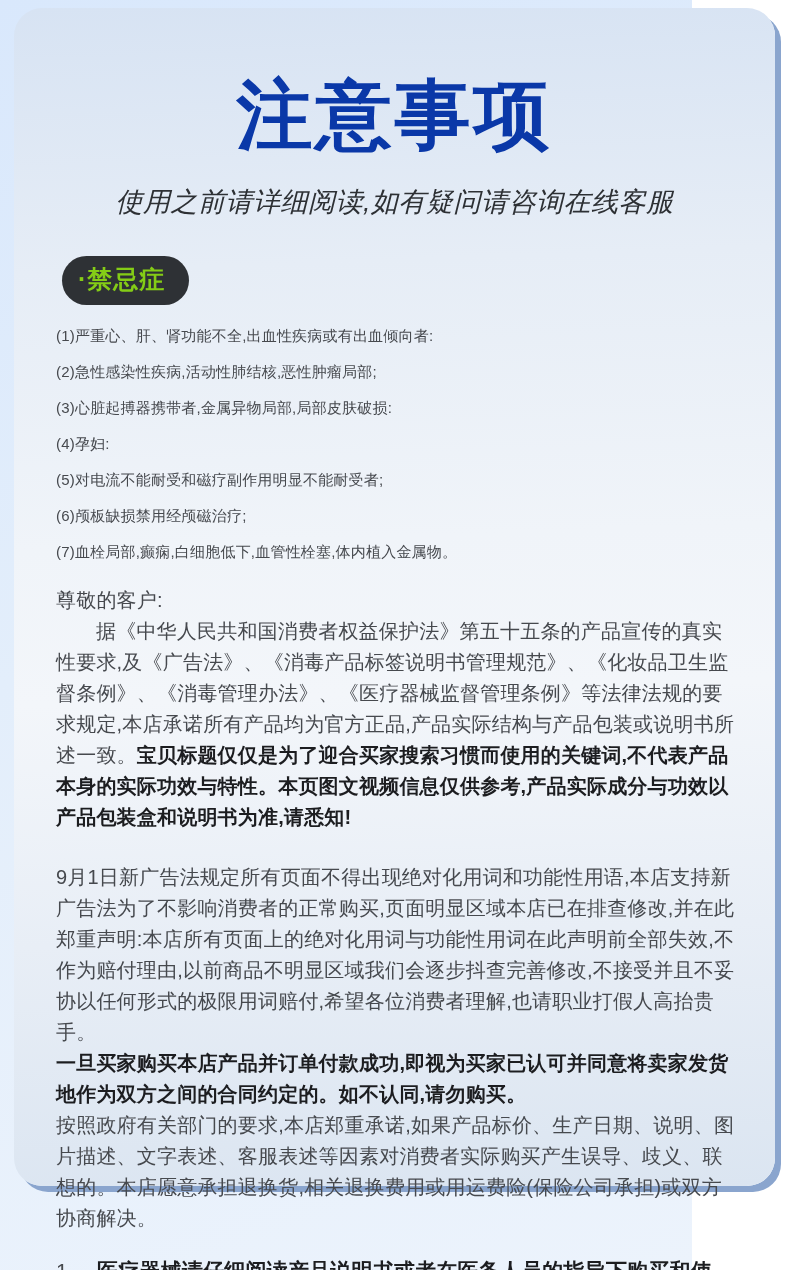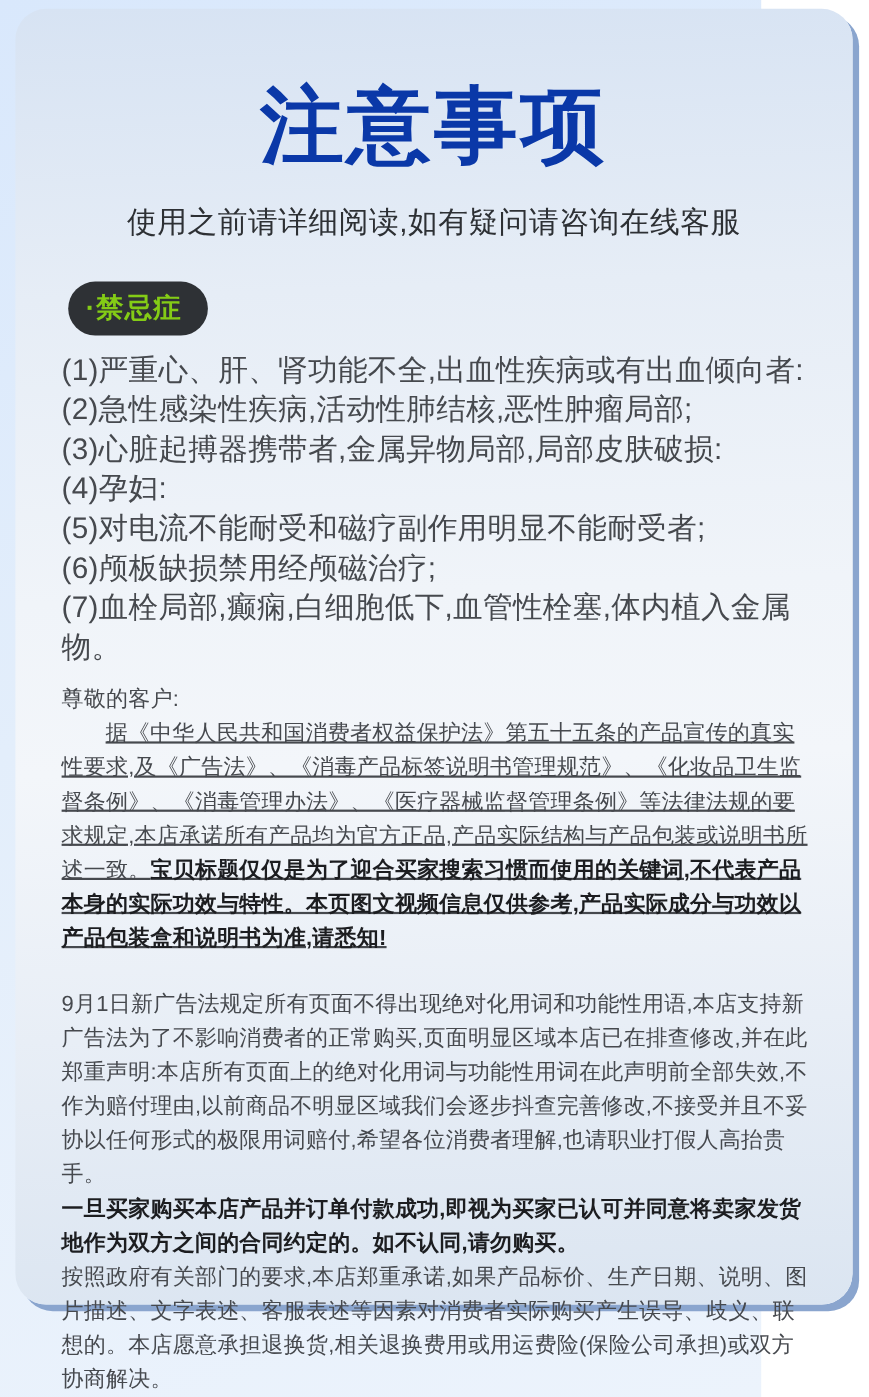--- a/index.html
+++ b/index.html
@@ -44,50 +44,51 @@
     font-weight: 900;
     letter-spacing: 3px;
     color: #0a38a8;
   }
   .subtitle {
     margin-top: 26px;
     text-align: center;
     font-size: 27px;
     color: #2d3034;
     letter-spacing: 0.5px;
+    font-style: italic;
   }
   .badge {
     display: inline-block;
     margin: 36px 0 0 10px;
     padding: 7px 24px 9px 16px;
     background: #2e3135;
     color: #84cc16;
     font-size: 25px;
     font-weight: 700;
     border-radius: 26px;
     letter-spacing: 1px;
   }
   .contra-list {
     margin-top: 13px;
     padding-left: 4px;
-    font-size: 27px;
+    font-size: 15px;
     line-height: 36px;
     color: #46494e;
     letter-spacing: 0.2px;
   }
   .sec {
     margin: 0;
     padding-left: 4px;
     font-size: 20px;
     line-height: 31px;
     color: #46494e;
     letter-spacing: 0.2px;
   }
   .customer { margin-top: 15px; }
-  .indent-para { margin: 0; text-indent: 2em; text-decoration: underline; }
+  .indent-para { margin: 0; text-indent: 2em; }
   .gap-top { margin-top: 29px; }
   b, .bold {
     font-weight: 700;
     color: #1c1d20;
   }
   .notes {
     margin-top: 20px;
     padding-left: 4px;
   }
   .note {

